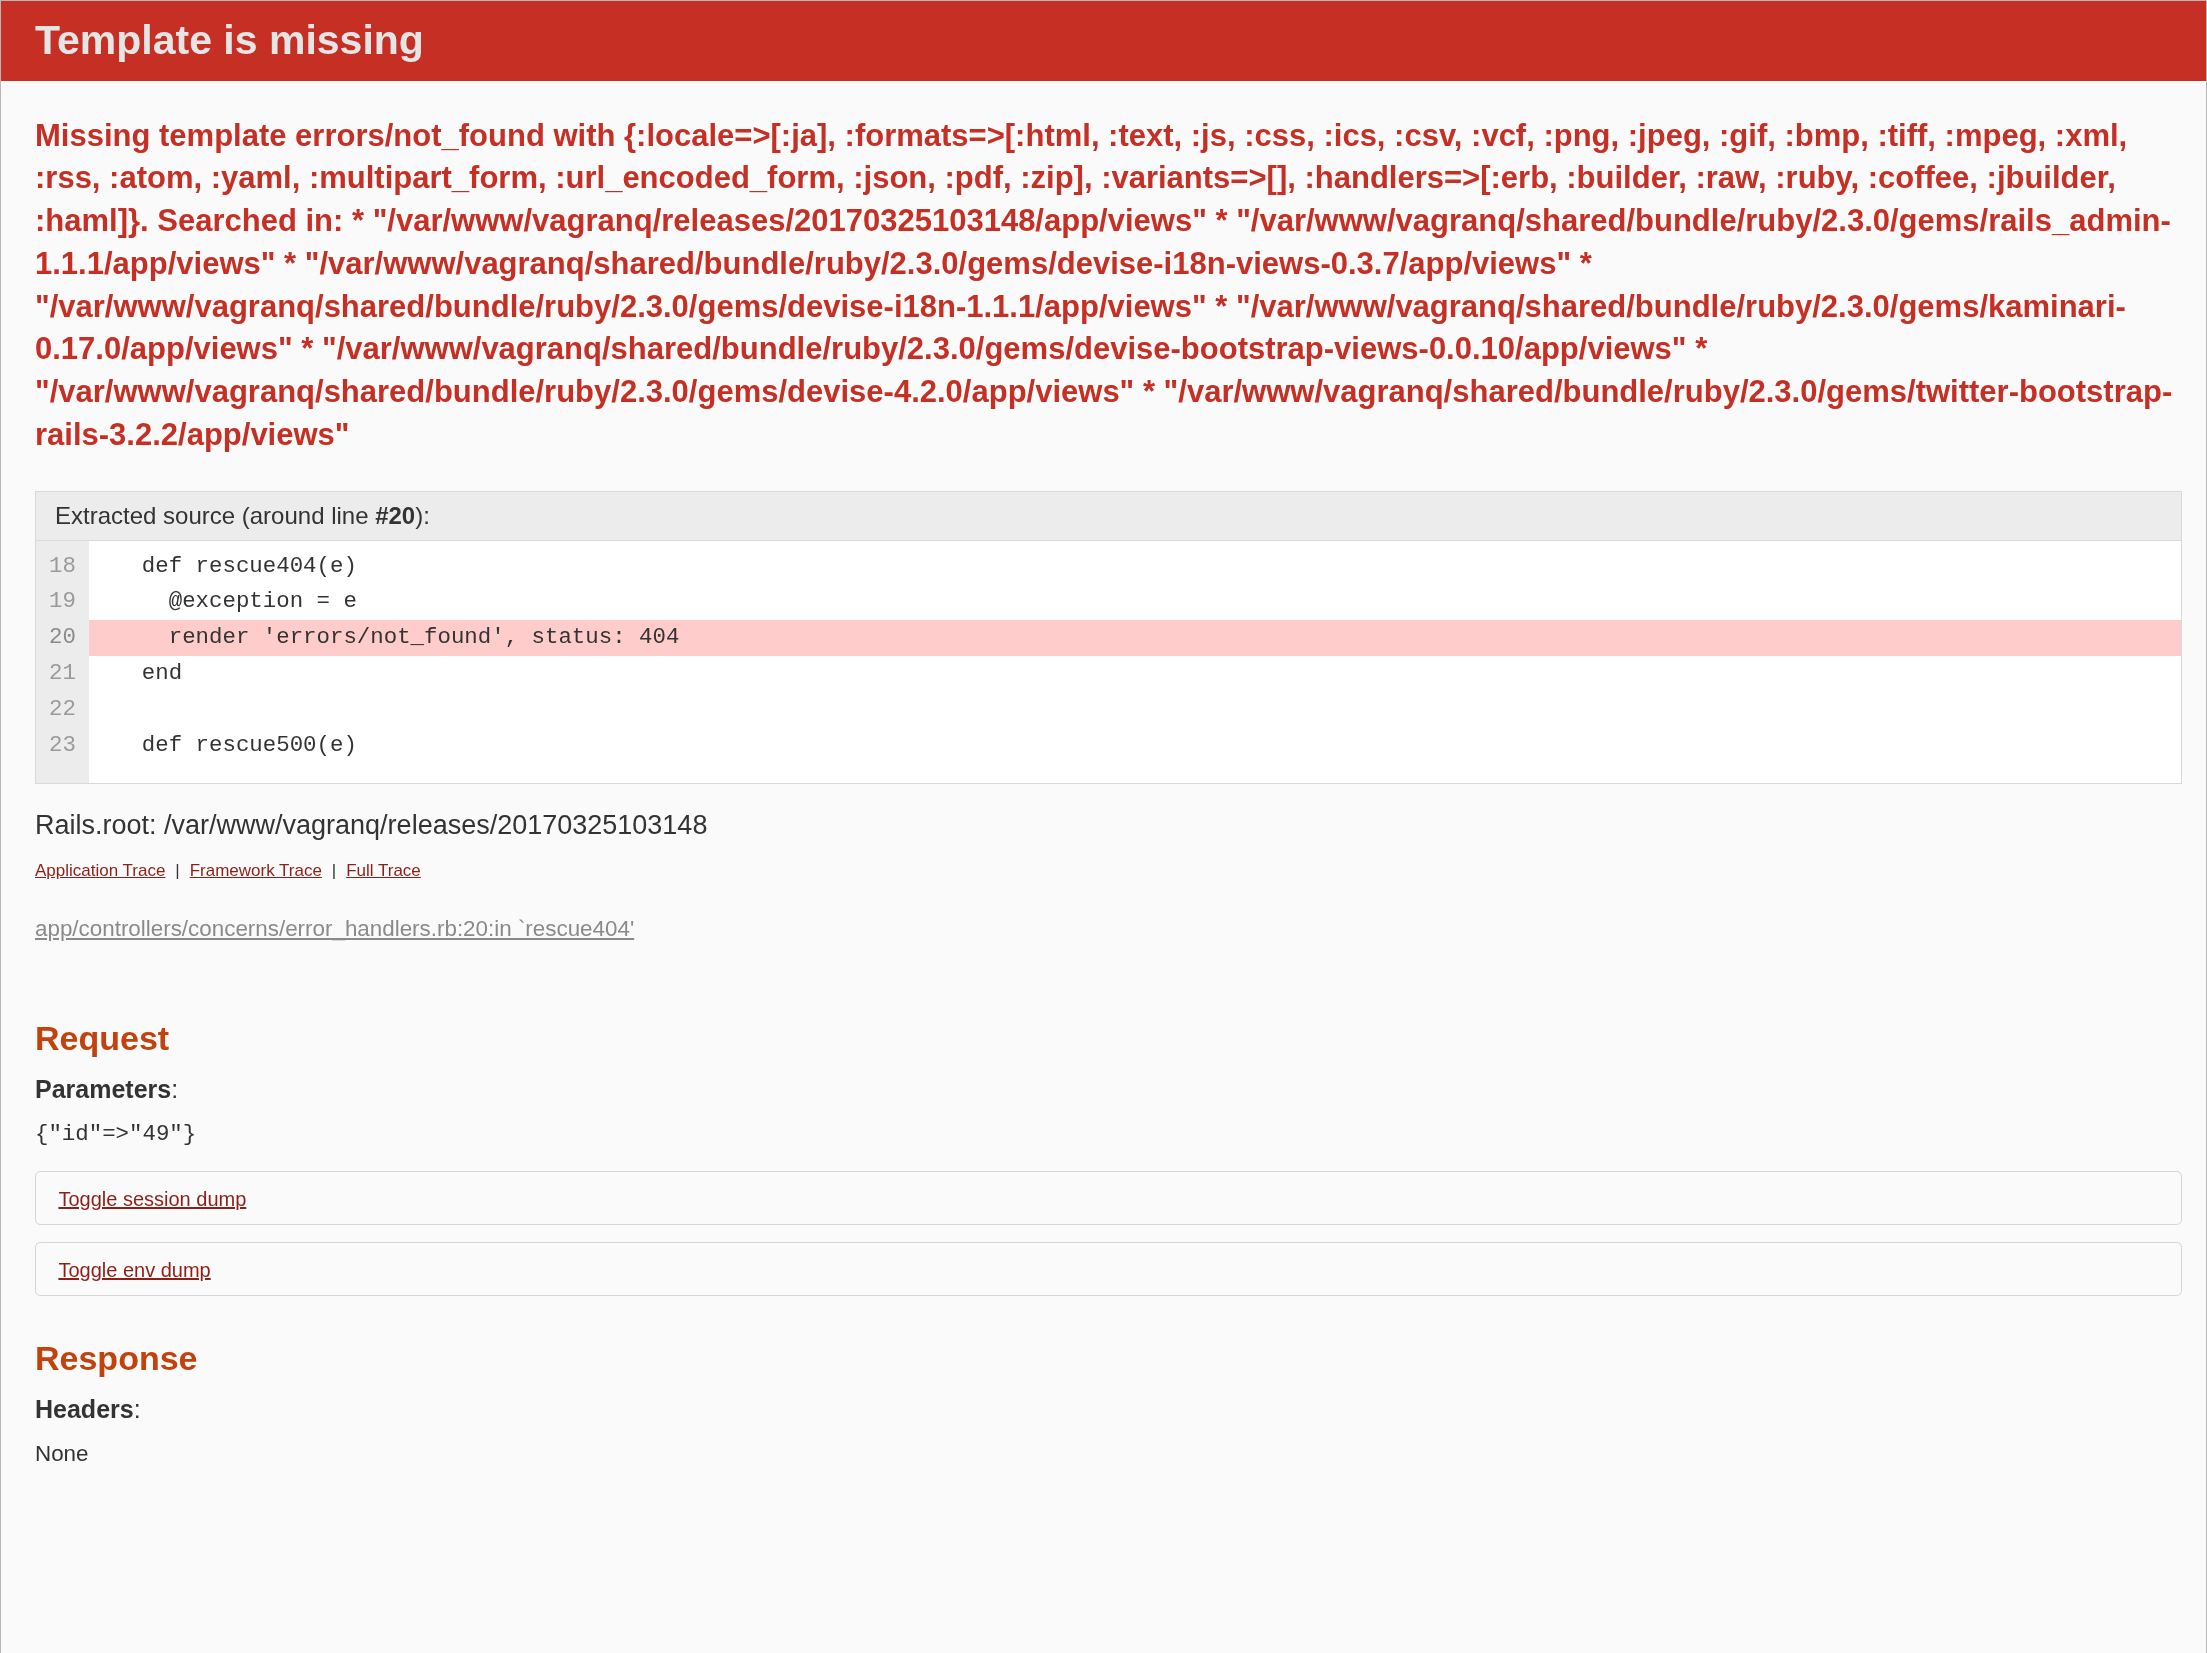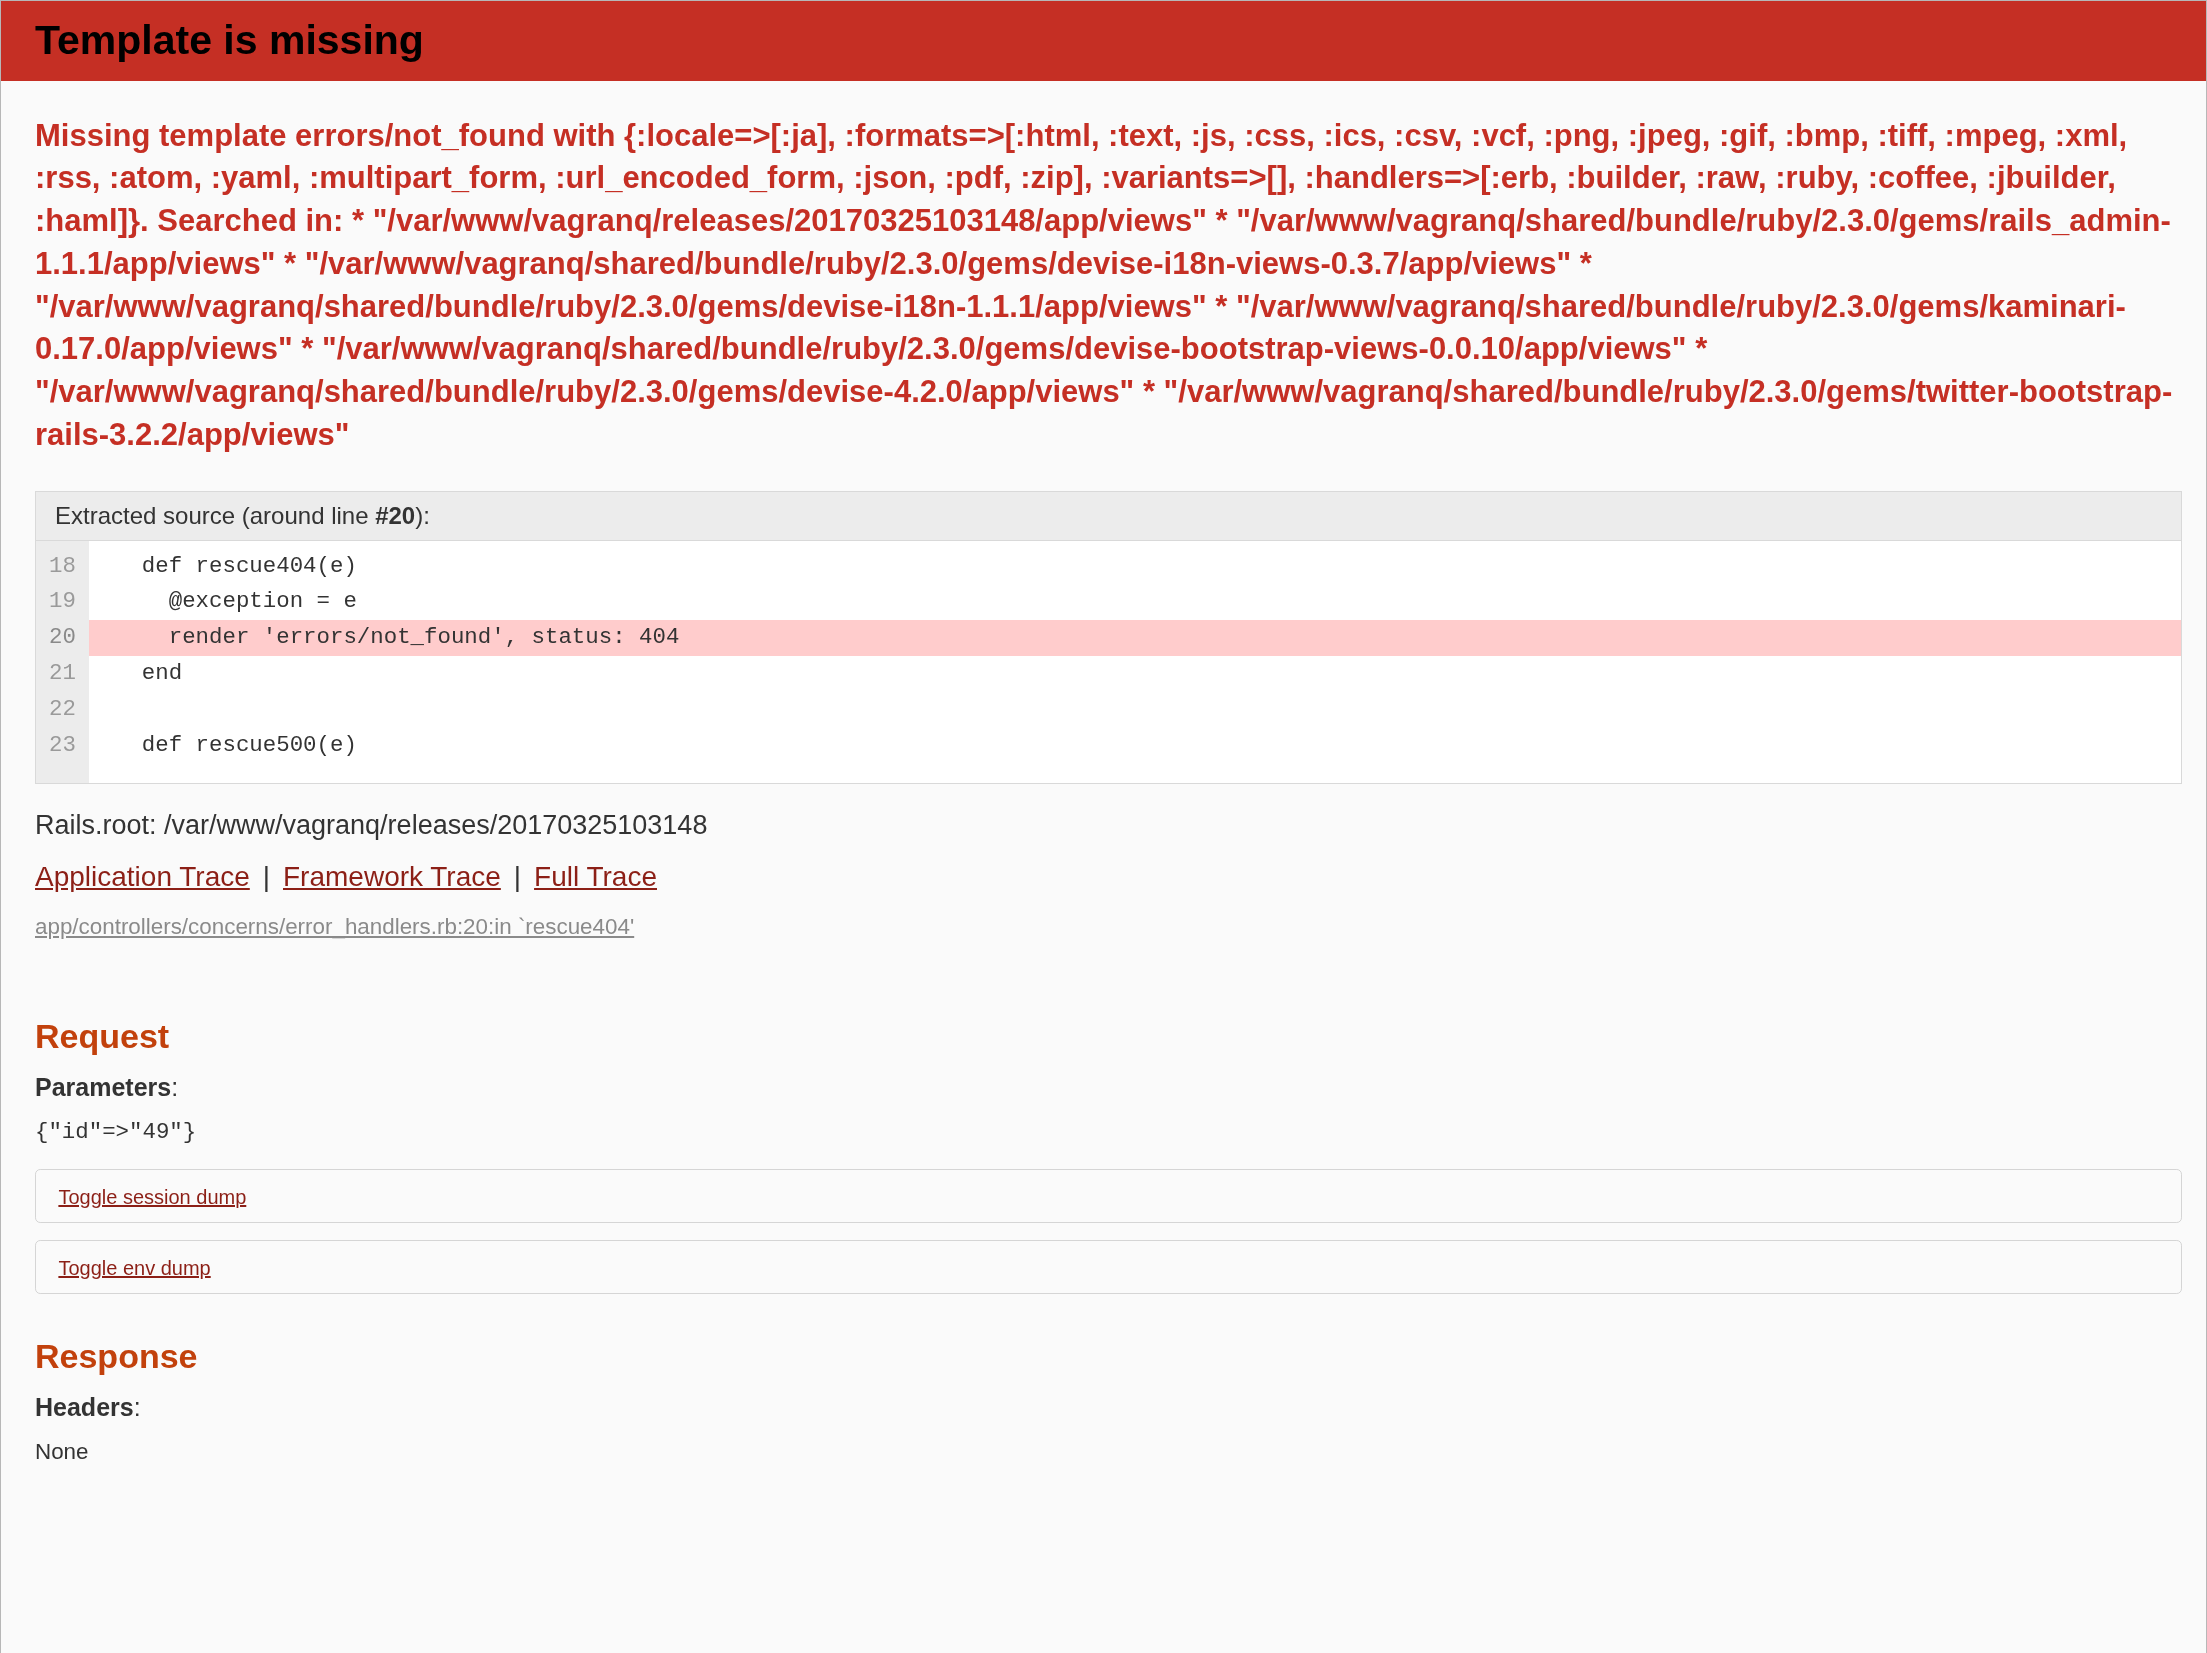--- a/index.html
+++ b/index.html
@@ -12,21 +12,21 @@
     color: #333;
   }
   .page-frame {
     border: 1.7px solid #b7b7b7;
     margin: 0;
     background: #fafafa;
     min-height: 1654px;
   }
   .header-bar {
     background: #c52f24;
-    color: #000000;
+    color: #e5e5e5;
     padding: 15.5px 34px 17px 34px;
   }
   .header-bar h1 {
     margin: 0;
     font-size: 41px;
     font-weight: 700;
   }
   .content {
     padding: 17px 24px 34px 34px;
   }
@@ -77,22 +77,22 @@
   .source-table tr.highlighted td.line-number {
     color: #8a8a8a;
   }
   .source-table tr:first-child td { padding-top: 10.3px; }
   .source-table tr:last-child td { padding-bottom: 22.4px; }
   .rails-root {
     font-size: 27px;
     margin: 26px 0 20.6px 0;
   }
   .trace-links {
-    margin-bottom: 19px;
-    font-size: 28px;
+    margin-bottom: 33px;
+    font-size: 17px;
   }
   .trace-links a {
     color: #8c1f16;
     text-decoration: underline;
   }
   .trace-links .sep {
     margin: 0 5.2px;
     color: #333;
   }
   .trace-line {

